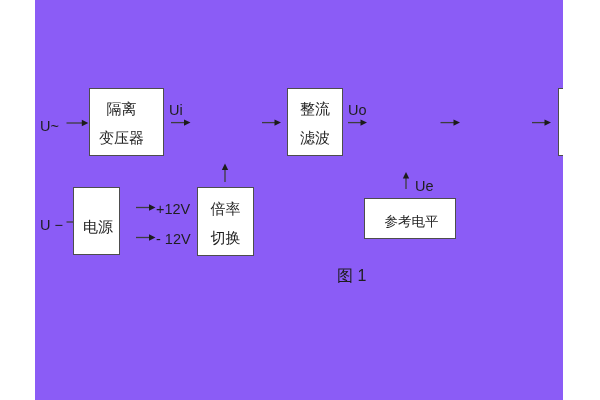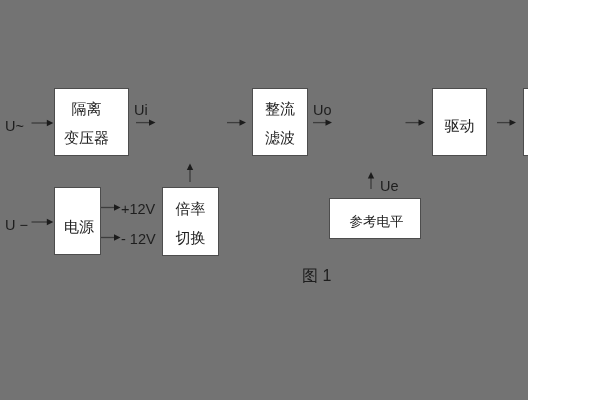--- a/index.html
+++ b/index.html
@@ -1,38 +1,38 @@
 <!DOCTYPE html>
 <html><head>
 <meta charset="utf-8">
 <style>
   html,body{margin:0;padding:0;background:#ffffff;}
   .stage{
-    position:relative;width:528px;height:400px;background:#737373;overflow:hidden;
-    font-family:"Liberation Sans",sans-serif;color:#1e1e1e;
+    position:relative;width:528px;height:400px;background:#8b5cf6;overflow:hidden;
+    font-family:"Liberation Sans",sans-serif;color:#1e1e1e;margin-left:35px;
   }
   .wires{position:absolute;left:0;top:0;width:600px;height:400px;}
   .box{
     position:absolute;box-sizing:border-box;border:1px solid #4d4d4d;background:#ffffff;
     display:flex;flex-direction:column;align-items:center;justify-content:center;
     font-size:15px;line-height:29px;text-align:center;
   }
   .box span{display:block;height:29px;}
   .box.single{line-height:normal;}
   .box.single span{height:auto;}
   .lbl{position:absolute;font-size:14.5px;line-height:15px;white-space:pre;text-align:right;}
   
   .b1{left:54px;top:88px;width:75px;height:68px;padding:2px 10px 0 0;}
   .b2{left:163px;top:88px;width:55px;height:68px;padding-top:2px;}
   .b3{left:252px;top:88px;width:56px;height:68px;padding-top:2px;}
   .b4{left:342px;top:88px;width:56px;height:68px;padding-top:2px;}
   .b5{left:432px;top:88px;width:55px;height:68px;padding-top:8px;}
   .b6{left:523px;top:88px;width:68px;height:68px;padding-top:20px;}
   
-  .b7{left:54px;top:187px;width:47px;height:68px;padding:12px 0 0 3px;}
+  .b7{left:38px;top:187px;width:47px;height:68px;padding:12px 0 0 3px;}
   .b8{left:162px;top:187px;width:57px;height:69px;padding-top:2px;}
   .b9{left:329px;top:198px;width:92px;height:41px;font-size:13.5px;padding:6px 5px 0 8px;}
   
   .u-ac{left:5px;top:119px;}
   .u-dc{left:5px;top:217.5px;}
   .ui{left:134px;top:103px;}
   .uo{left:313px;top:103px;}
   .p12{left:121px;top:202px;}
   .m12{left:121px;top:232px;}
   .ue{left:380px;top:179px;}
@@ -104,23 +104,20 @@
   </svg>
 
   <div class="box b1">
     <span>隔离</span>
     <span>变压器</span>
   </div>
   <div class="box b3">
     <span>整流</span>
     <span>滤波</span>
   </div>
-  <div class="box b5 single">
-    <span>驱动</span>
-  </div>
   <div class="box b6">
     <span>出口</span>
   </div>
   <div class="box b7 single">
     <span>电源</span>
   </div>
   <div class="box b8">
     <span>倍率</span>
     <span>切换</span>
   </div>

